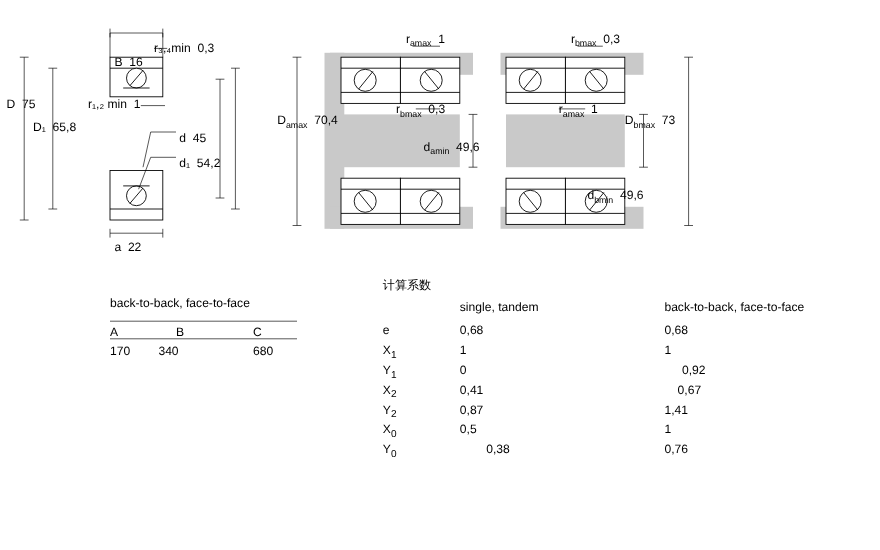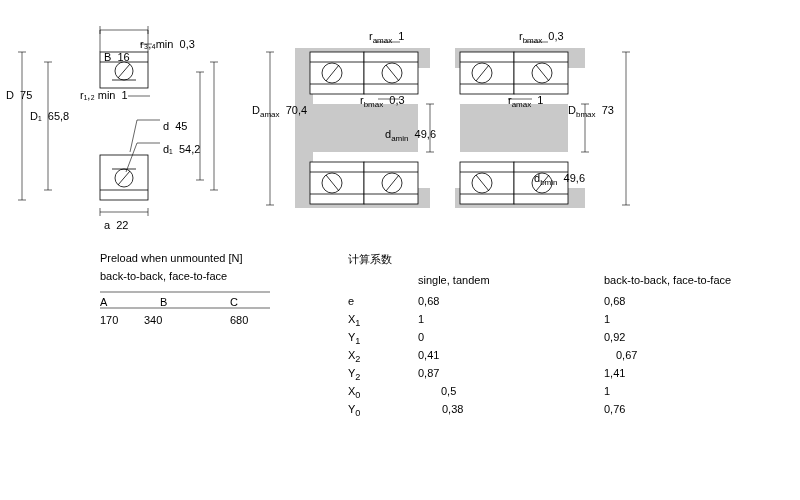--- a/index.html
+++ b/index.html
@@ -182,21 +182,20 @@
 <div class="lbl" style="left:568px;top:104px;">
   D<sub>bmax</sub>&nbsp;&nbsp;<span>73</span>
 </div>
 <div class="lbl" style="left:385px;top:128px;">
   d<sub>amin</sub>&nbsp;&nbsp;<span>49,6</span>
 </div>
 <div class="lbl" style="left:534px;top:138px;margin-top:34px;">
   d<sub>bmin</sub>&nbsp;&nbsp;<span>49,6</span>
 </div>
 
-<div class="tbl-h" style="left:100px;top:252px;">Preload when unmounted [N]</div>
 <div class="tbl-h" style="left:100px;top:270px;">back-to-back, face-to-face</div>
 <div class="tbl-h" style="left:100px;top:296px;">A</div>
 <div class="tbl-h" style="left:160px;top:296px;">B</div>
 <div class="tbl-h" style="left:230px;top:296px;">C</div>
 <div class="tbl-h" style="left:100px;top:314px;">170</div>
 <div class="tbl-h" style="left:144px;top:314px;">340</div>
 <div class="tbl-h" style="left:230px;top:314px;">680</div>
 
 <div class="tbl-h" style="left:348px;top:252px;">计算系数</div>
 <div class="tbl-h" style="left:418px;top:274px;">single, tandem</div>
@@ -205,31 +204,31 @@
 <div class="tbl-h" style="left:348px;top:295px;"><span>e</span><sub></sub></div>
 <div class="tbl-h" style="left:418px;top:295px;">0,68</div>
 <div class="tbl-h" style="left:604px;top:295px;">0,68</div>
 
 <div class="tbl-h" style="left:348px;top:313px;"><span>X</span><sub>1</sub></div>
 <div class="tbl-h" style="left:418px;top:313px;">1</div>
 <div class="tbl-h" style="left:604px;top:313px;">1</div>
 
 <div class="tbl-h" style="left:348px;top:331px;"><span>Y</span><sub>1</sub></div>
 <div class="tbl-h" style="left:418px;top:331px;">0</div>
-<div class="tbl-h" style="left:604px;top:331px;text-align:center;">0,92</div>
+<div class="tbl-h" style="left:620px;top:331px;text-align:center;">0,92</div>
 
 <div class="tbl-h" style="left:348px;top:349px;"><span>X</span><sub>2</sub></div>
 <div class="tbl-h" style="left:418px;top:349px;">0,41</div>
 <div class="tbl-h" style="left:604px;top:349px;padding-left:12px;">0,67</div>
 
 <div class="tbl-h" style="left:348px;top:367px;"><span>Y</span><sub>2</sub></div>
 <div class="tbl-h" style="left:418px;top:367px;">0,87</div>
 <div class="tbl-h" style="left:604px;top:367px;">1,41</div>
 
 <div class="tbl-h" style="left:348px;top:385px;"><span>X</span><sub>0</sub></div>
-<div class="tbl-h" style="left:441px;top:385px;">0,5</div>
+<div class="tbl-h" style="left:418px;top:385px;">0,5</div>
 <div class="tbl-h" style="left:604px;top:385px;">1</div>
 
 <div class="tbl-h" style="left:348px;top:403px;"><span>Y</span><sub>0</sub></div>
 <div class="tbl-h" style="left:418px;top:403px;margin-left:24px;">0,38</div>
 <div class="tbl-h" style="left:604px;top:403px;">0,76</div>
 
 </div>
 
 </body></html>

